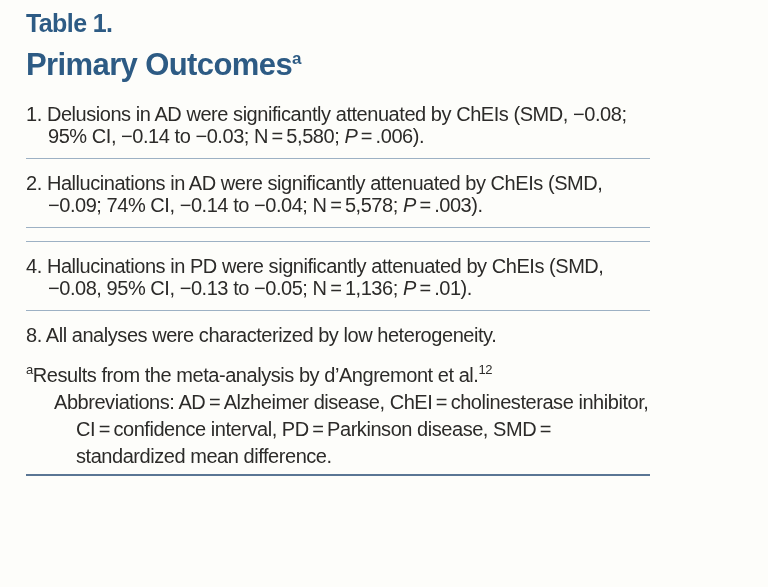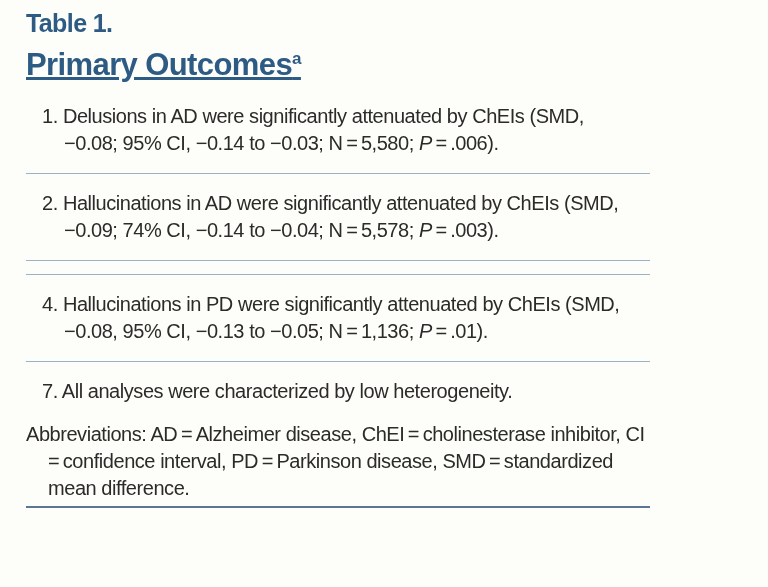--- a/index.html
+++ b/index.html
@@ -22,49 +22,48 @@
     line-height: 1.12;
     margin: 0 0 11px 0;
   }
   .table-title {
     color: var(--accent, #2d5b84);
     font-weight: 700;
     font-size: 31px;
     letter-spacing: -0.6px;
     line-height: 1.08;
     margin: 0 0 22px 0;
-    text-decoration: underline;
   }
   .table-title sup { font-size: 17px; line-height: 0; }
 
   .outcome {
     font-size: 20px;
-    line-height: 27px;
+    line-height: 22px;
     letter-spacing: -0.45px;
     padding-left: 22px;
     text-indent: -22px;
-    margin: 16px;
+    margin: 0;
   }
   .outcome-last { margin-bottom: 16px; }
   .pval { font-style: italic; }
 
   .divider {
     border: none;
     border-top: 1.5px solid var(--divider, #9db1c4);
     margin: 11px 0 13px 0;
   }
 
   .footnote {
     font-size: 20px;
     line-height: 27px;
     letter-spacing: -0.45px;
     margin: 0;
   }
   .footnote sup { font-size: 13px; line-height: 0; }
-  .hang { padding-left: 22px; text-indent: -22px; }
+  .hang { padding-left: 22px; text-indent: -22px; margin-left: 28px; }
 
   .bottom-rule {
     border: none;
     border-top: 2.5px solid var(--rule, #5a7694);
     margin: 4px 0 0 0;
   }
 </style>
 </head>
 <body>
 
@@ -82,20 +81,21 @@
 
   <hr class="divider">
 
 
   <hr class="divider">
 
   <p class="outcome"><span>4. Hallucinations in PD were significantly attenuated by ChEIs (SMD, −0.08, 95% CI, −0.13 to −0.05; N = 1,136; </span><span class="pval">P</span><span> = .01).</span></p>
 
   <hr class="divider">
 
-  <p class="outcome outcome-last"><span>7. All analyses were characterized by low heterogeneity.</span></p>
+  <p class="outcome outcome-last"><span>8. All analyses were characterized by low heterogeneity.</span></p>
 
+  <p class="footnote"><sup>a</sup><span>Results from the meta-analysis by d’Angremont et al.</span><sup>12</sup></p>
 
   <p class="footnote hang">Abbreviations: AD = Alzheimer disease, ChEI = cholinesterase inhibitor, CI = confidence interval, PD = Parkinson disease, SMD = standardized mean difference.</p>
 
   <hr class="bottom-rule">
 
 </div>
 
 </body></html>

